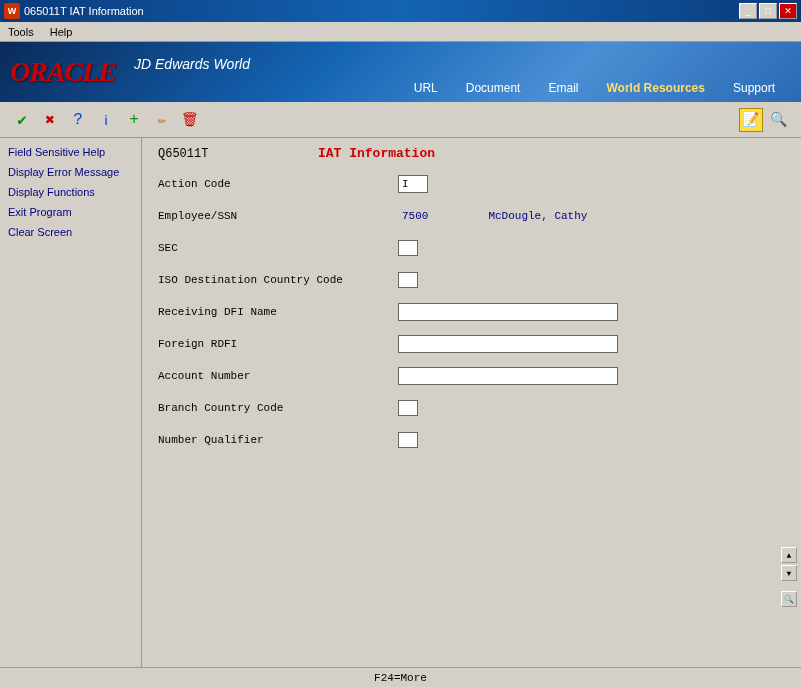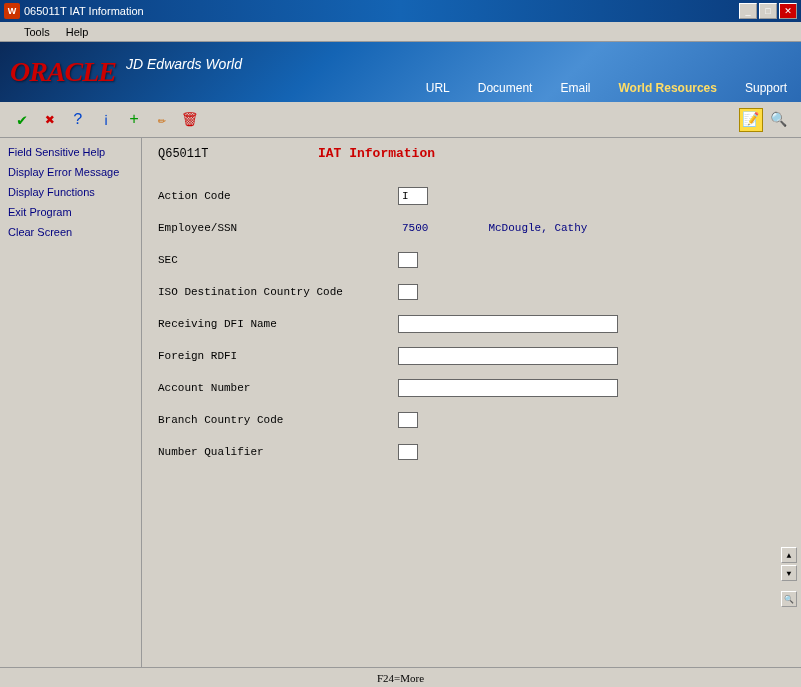--- a/index.html
+++ b/index.html
@@ -25,21 +25,21 @@
       display: flex; align-items: center; justify-content: center; font-size: 9px; cursor: pointer;
     }
     .tb-btn.close { background: #cc0000; color: white; }
 
     
     .menu-bar {
       background: #d4d0c8;
       height: 20px;
       display: flex;
       align-items: center;
-      padding: 0 16px;
+      padding: 0 0;
       border-bottom: 1px solid #999;
       font-family: Arial, sans-serif;
       font-size: 11px;
     }
     .menu-item { padding: 2px 8px; cursor: pointer; }
 
     
     .oracle-header {
       background: linear-gradient(135deg, #0a2a5a 0%, #1464b4 40%, #4a8fd4 70%, #2a6ab4 100%);
       height: 60px;
@@ -55,27 +55,27 @@
       color: #cc0000;
       font-family: serif;
       text-shadow: 1px 1px 2px rgba(0,0,0,0.5);
       letter-spacing: -1px;
     }
     .oracle-logo span { color: #cc0000; }
     .jde-text {
       color: white;
       font-size: 14px;
       font-style: italic;
-      margin-left: 10px;
+      margin-left: 18px;
       font-family: Arial, sans-serif;
       font-weight: normal;
     }
     .header-nav {
       position: absolute;
-      right: 0;
+      right: 12px;
       bottom: 0;
       display: flex;
       height: 28px;
     }
     .nav-item {
       padding: 6px 14px;
       color: white;
       font-size: 12px;
       font-family: Arial, sans-serif;
       cursor: pointer;
@@ -130,21 +130,21 @@
     .form-area {
       flex: 1;
       background: #d4d0c8;
       padding: 8px 16px;
       overflow-y: auto;
       position: relative;
     }
     .form-title-row {
       display: flex;
       align-items: center;
-      margin-bottom: 24px;
+      margin-bottom: 12px;
     }
     .form-program-id {
       font-family: 'Courier New', monospace;
       font-size: 12px;
       color: #000000;
       min-width: 80px;
     }
     .form-title {
       color: #cc0000;
       font-family: 'Courier New', monospace;
@@ -200,21 +200,21 @@
     }
 
     
     .status-bar {
       background: #d4d0c8;
       height: 20px;
       display: flex;
       align-items: center;
       justify-content: center;
       border-top: 1px solid #999;
-      font-family: Liberation Serif, serif;
+      font-family: Liberation Mono, monospace;
       font-size: 11px;
     }
 
     
     .scroll-controls {
       position: absolute;
       right: 4px;
       bottom: 60px;
       display: flex;
       flex-direction: column;

